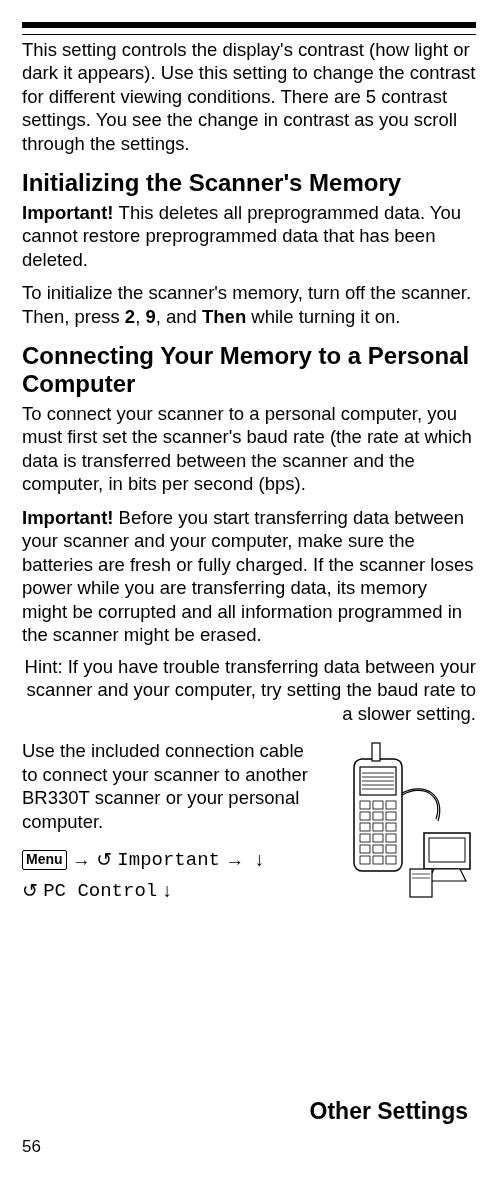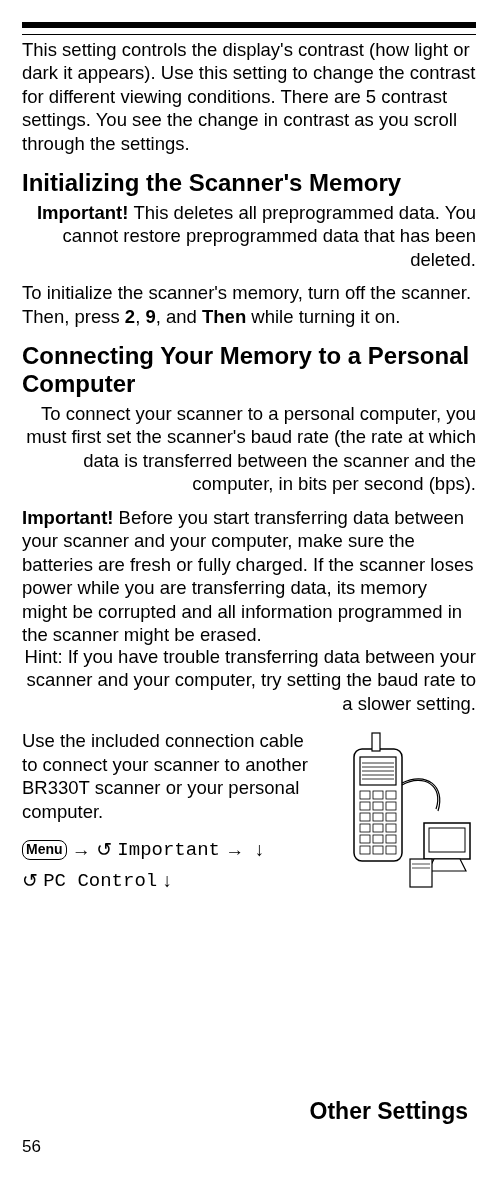--- a/index.html
+++ b/index.html
@@ -20,21 +20,21 @@
     h2 {
       font-size: 24px;
       font-weight: bold;
       margin-top: 8px;
       margin-bottom: 3px;
       line-height: 1.18;
     }
     .menu-box {
       display: inline-block;
       border: 1.5px solid #000;
-      border-radius: 8px;
+      border-radius: 2px;
       padding: 0 3px;
       font-size: 14px;
       font-weight: bold;
       font-family: Arial, sans-serif;
       vertical-align: middle;
     }
     .mono { font-family: "Courier New", monospace; }
     .nav-line { font-size: 19px; margin-bottom: 6px; }
     .footer-heading {
       position: absolute;
@@ -50,21 +50,21 @@
       font-size: 17px;
       text-align: right;
     }
     .floatwrap { overflow: auto; margin-bottom: 10px; }
     .diagram {
       float: right;
       margin-left: 10px;
       margin-top: 2px;
     }
     .hint { margin-top: -4px; text-align: right; }
-    .tight { margin-bottom: 10px; text-align: right; }
+    .tight { margin-bottom: 10px; }
     .arrow { font-size: 19px; vertical-align: middle; }
     .reload { font-size: 19px; vertical-align: middle; }
   </style>
 </head>
 <body>
 
 <div class="rule-thick"></div>
 <div class="rule-thin"></div>
 
 <p>This setting controls the display's contrast (how light or dark it appears). Use this setting to change the contrast for different viewing conditions. There are 5 contrast settings. You see the change in contrast as you scroll through the settings.</p>
@@ -76,21 +76,21 @@
 </p>
 
 <p>
   <span>To initialize the scanner's memory, turn off the scanner. Then, press </span><b>2</b><span>, </span><b>9</b><span>, and </span><b>Then</b><span> while turning it on.</span>
 </p>
 
 <h2>Connecting Your Memory to a Personal Computer</h2>
 
 <p class="tight">To connect your scanner to a personal computer, you must first set the scanner's baud rate (the rate at which data is transferred between the scanner and the computer, in bits per second (bps).</p>
 
-<p style="margin-bottom:2px">
+<p style="margin-bottom:12px">
   <b>Important! </b><span>Before you start transferring data between your scanner and your computer, make sure the batteries are fresh or fully charged. If the scanner loses power while you are transferring data, its memory might be corrupted and all information programmed in the scanner might be erased.</span>
 </p>
 
 <p class="hint">Hint: If you have trouble transferring data between your scanner and your computer, try setting the baud rate to a slower setting.</p>
 
 <div class="floatwrap">
   <div class="diagram">
     <svg width="150" height="160" viewBox="0 0 150 160">
 
       <rect x="28" y="18" width="48" height="112" rx="8" fill="#fff" stroke="#000" stroke-width="1.5"></rect>

